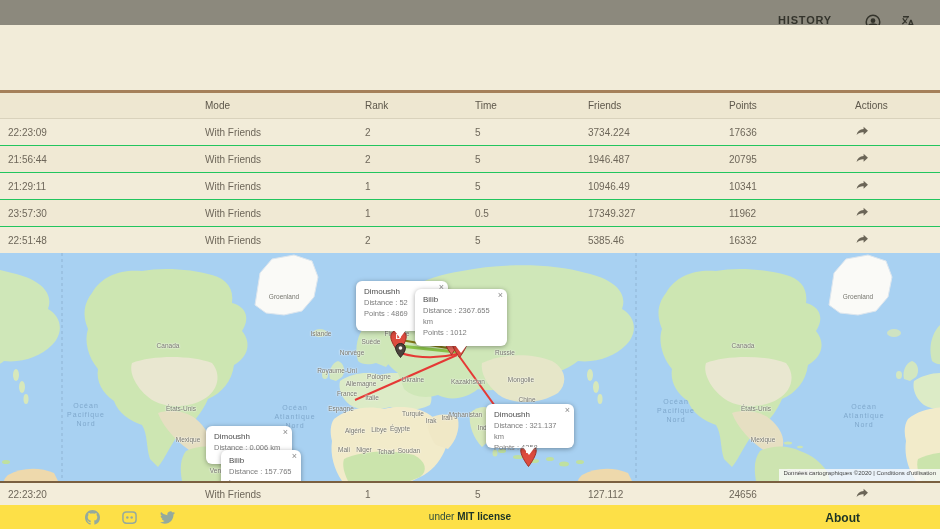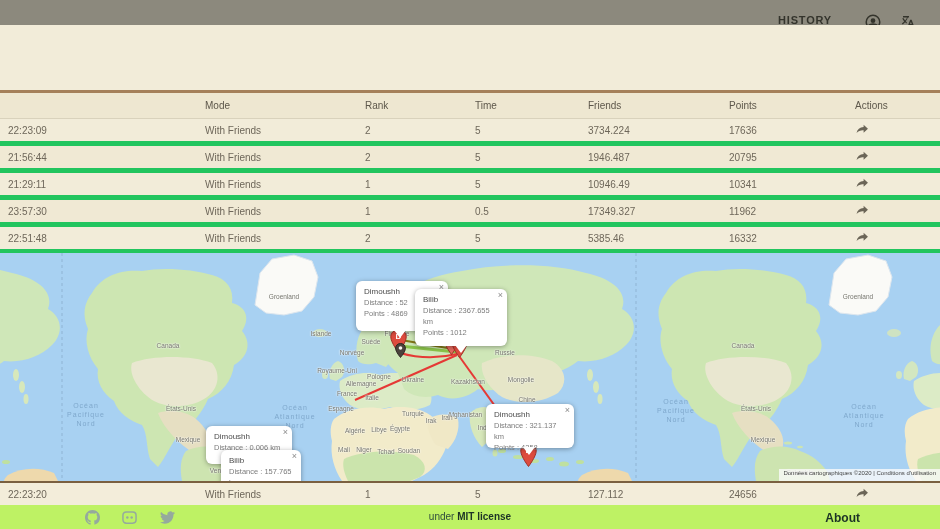--- a/index.html
+++ b/index.html
@@ -18,21 +18,21 @@
   #icon-account { right:58px; }
   #icon-translate { right:22px; }
 
   
   #card { position:absolute; top:25px; left:0; width:940px; height:480px; background:#f2ecd9; }
 
   
   #table-top-rule { position:absolute; top:65px; left:0; width:940px; height:3px; background:#a5805a; }
   .trow { display:grid; grid-template-columns:197px 160px 110px 113px 141px 126px 93px;
           align-items:center; height:27px; font-size:10px; color:#6e675a;
-          border-bottom:5px solid #22c55e; }
+          border-bottom:1px solid #22c55e; }
   .trow > div { padding-left:8px; white-space:nowrap; overflow:hidden; }
   #thead { position:absolute; top:68px; left:0; width:940px; height:26px; background:#eee7d1;
            color:#5d574b; border-bottom:1px solid #d9d2bc; }
   #tbody { position:absolute; top:94px; left:0; width:940px; }
   .trow:nth-child(even) { background:#f0e9d4; }
   .share-btn { width:14px; height:12px; color:#6b6557; cursor:pointer; }
 
   
   #map { position:absolute; top:228px; left:0; width:940px; height:228px;
          background:#a8d1f2; overflow:hidden; }
@@ -53,21 +53,21 @@
                  border-left:6px solid transparent; border-right:6px solid transparent;
                  border-top:8px solid #fff; }
   #map-attrib { position:absolute; right:0; bottom:0; height:12px; padding:1px 4px 0 4px;
                 background:rgba(250,250,250,.8); font-size:6px; color:#444; z-index:6; white-space:nowrap; }
 
   
   #bottom-rule { position:absolute; top:456px; left:0; width:940px; height:2px; background:#7a6040; }
   #bottom-row { position:absolute; top:458px; left:0; width:830px; height:22px; background:#f3edda; border-bottom:none; }
 
   
-  #footer { position:absolute; top:505px; left:0; width:940px; height:24px; background:#bef264; z-index:5; }
+  #footer { position:absolute; top:505px; left:0; width:940px; height:24px; background:#fde047; z-index:5; }
   .ficon { position:absolute; top:5px; width:15px; height:15px; color:#95aa9d; cursor:pointer; }
   #footer-license { position:absolute; top:6px; left:0; width:100%; text-align:center;
                     font-size:10px; color:#2e4c3c; }
   #footer-license a { font-weight:bold; color:#1c3326; text-decoration:none; cursor:pointer; }
   #footer-about { position:absolute; top:6px; right:80px; font-size:12px; font-weight:bold; color:#1c3326; cursor:pointer; }
 </style>
 </head>
 <body>
 
 <div id="app">

